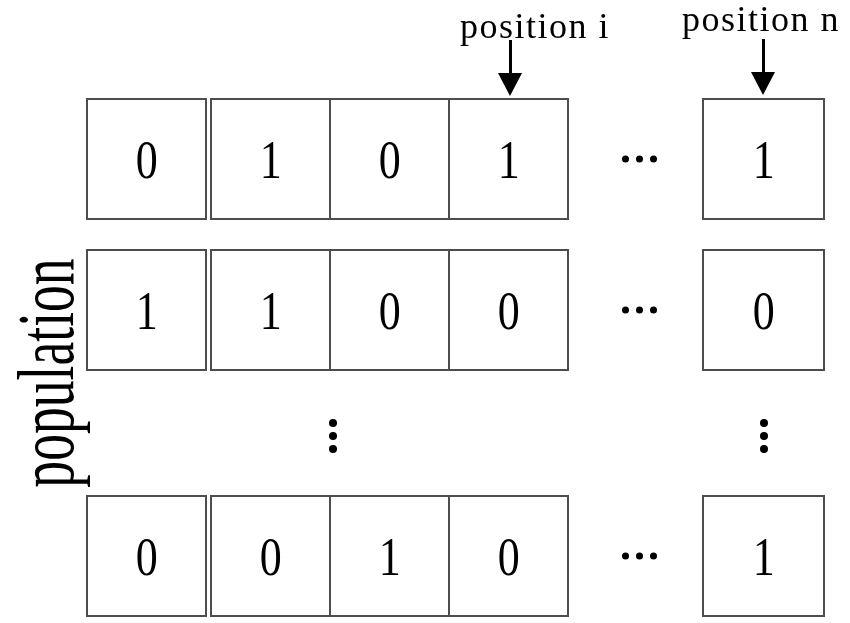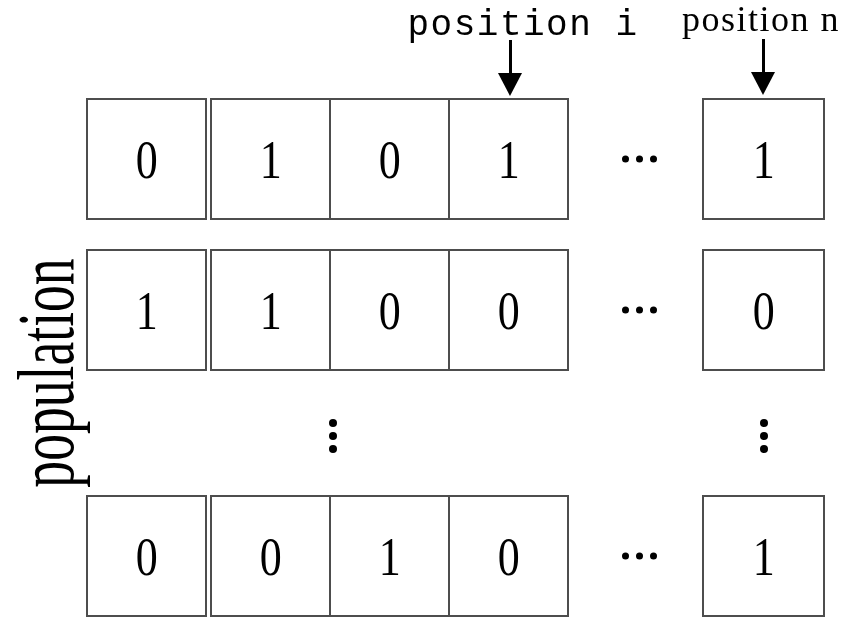--- a/index.html
+++ b/index.html
@@ -19,21 +19,21 @@
     transform: translate(-50%, -50%) rotate(-90deg) scaleX(0.67);
     letter-spacing: 0px;
   }
 
   
   .pos-label {
     position: absolute; white-space: nowrap;
     font-size: 36px; letter-spacing: 1.5px; line-height: 1;
     transform: translate(-50%, -50%);
   }
-  .pos-i { left: 523px; top: 26px; font-family: Liberation Mono, monospace; }
+  .pos-i { left: 535px; top: 26px; }
   .pos-n { left: 761px; top: 19px; text-align: right; }
 
   
   .arrow {
     position: absolute; display: flex; flex-direction: column; align-items: center;
     transform: translateX(-50%);
   }
   .arrow-i { left: 510px; top: 40px; }
   .arrow-n { left: 763px; top: 39px; }
   .arrow .stem { width: 3px; height: 34px; background: #000; }

